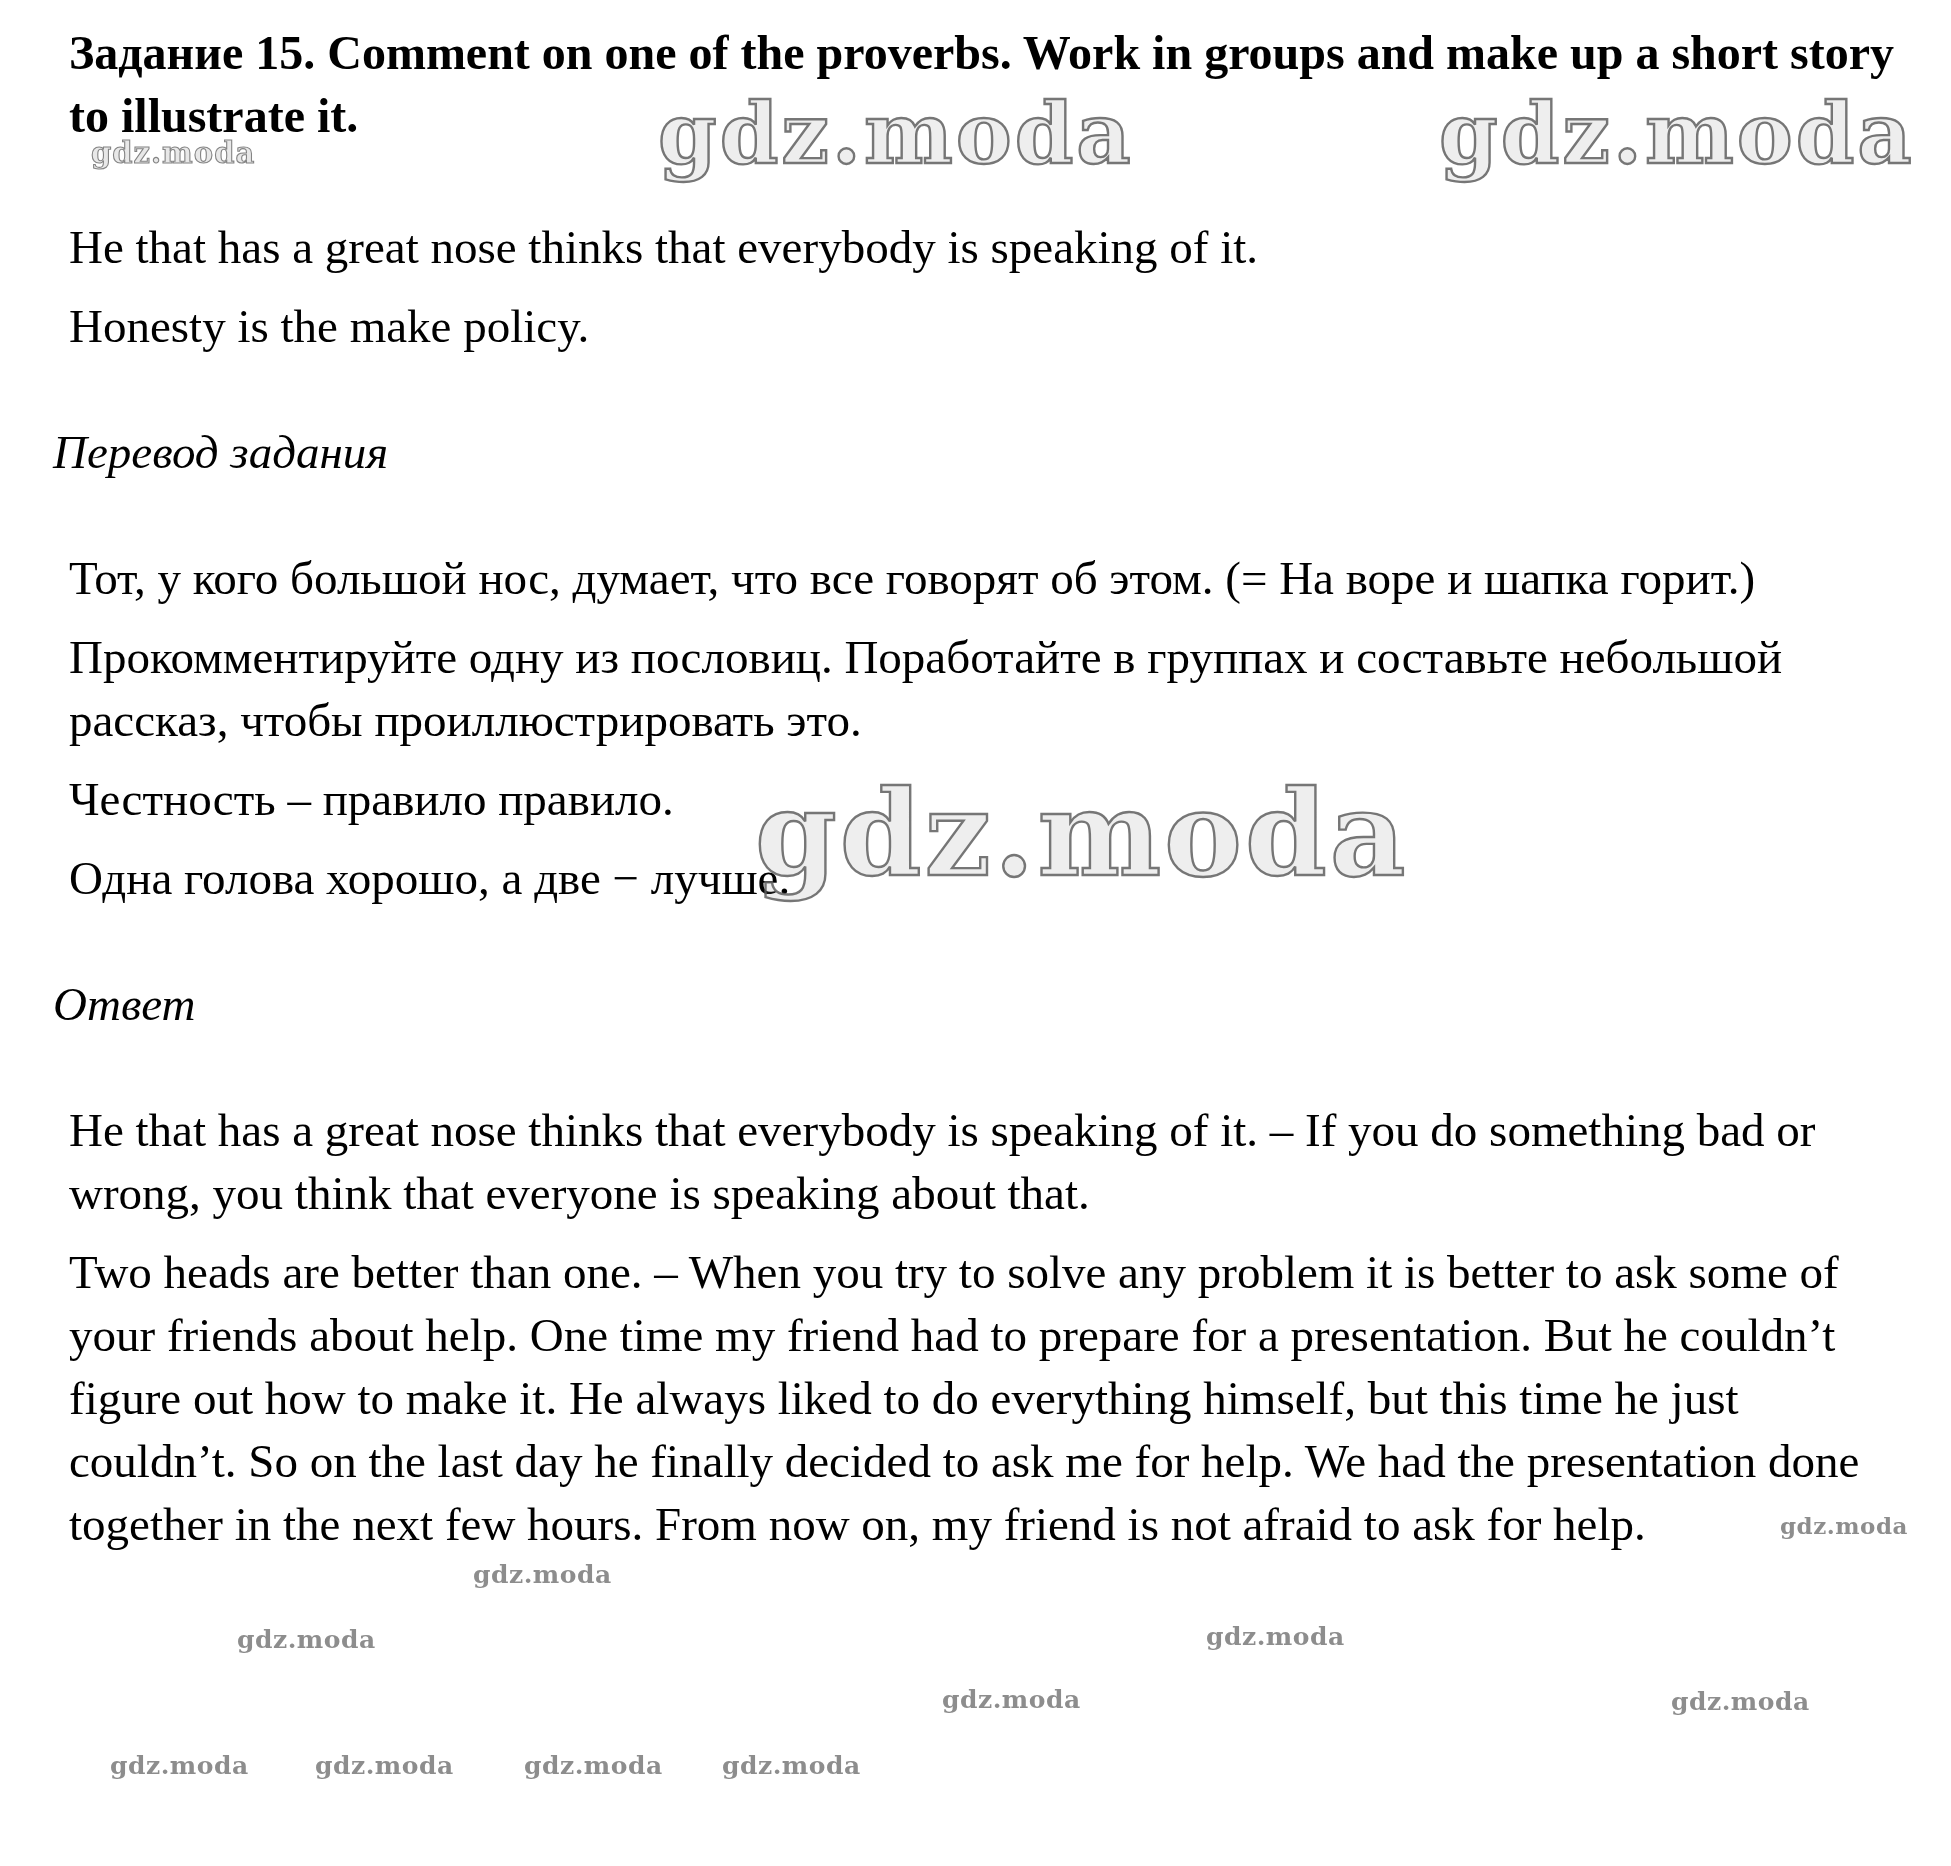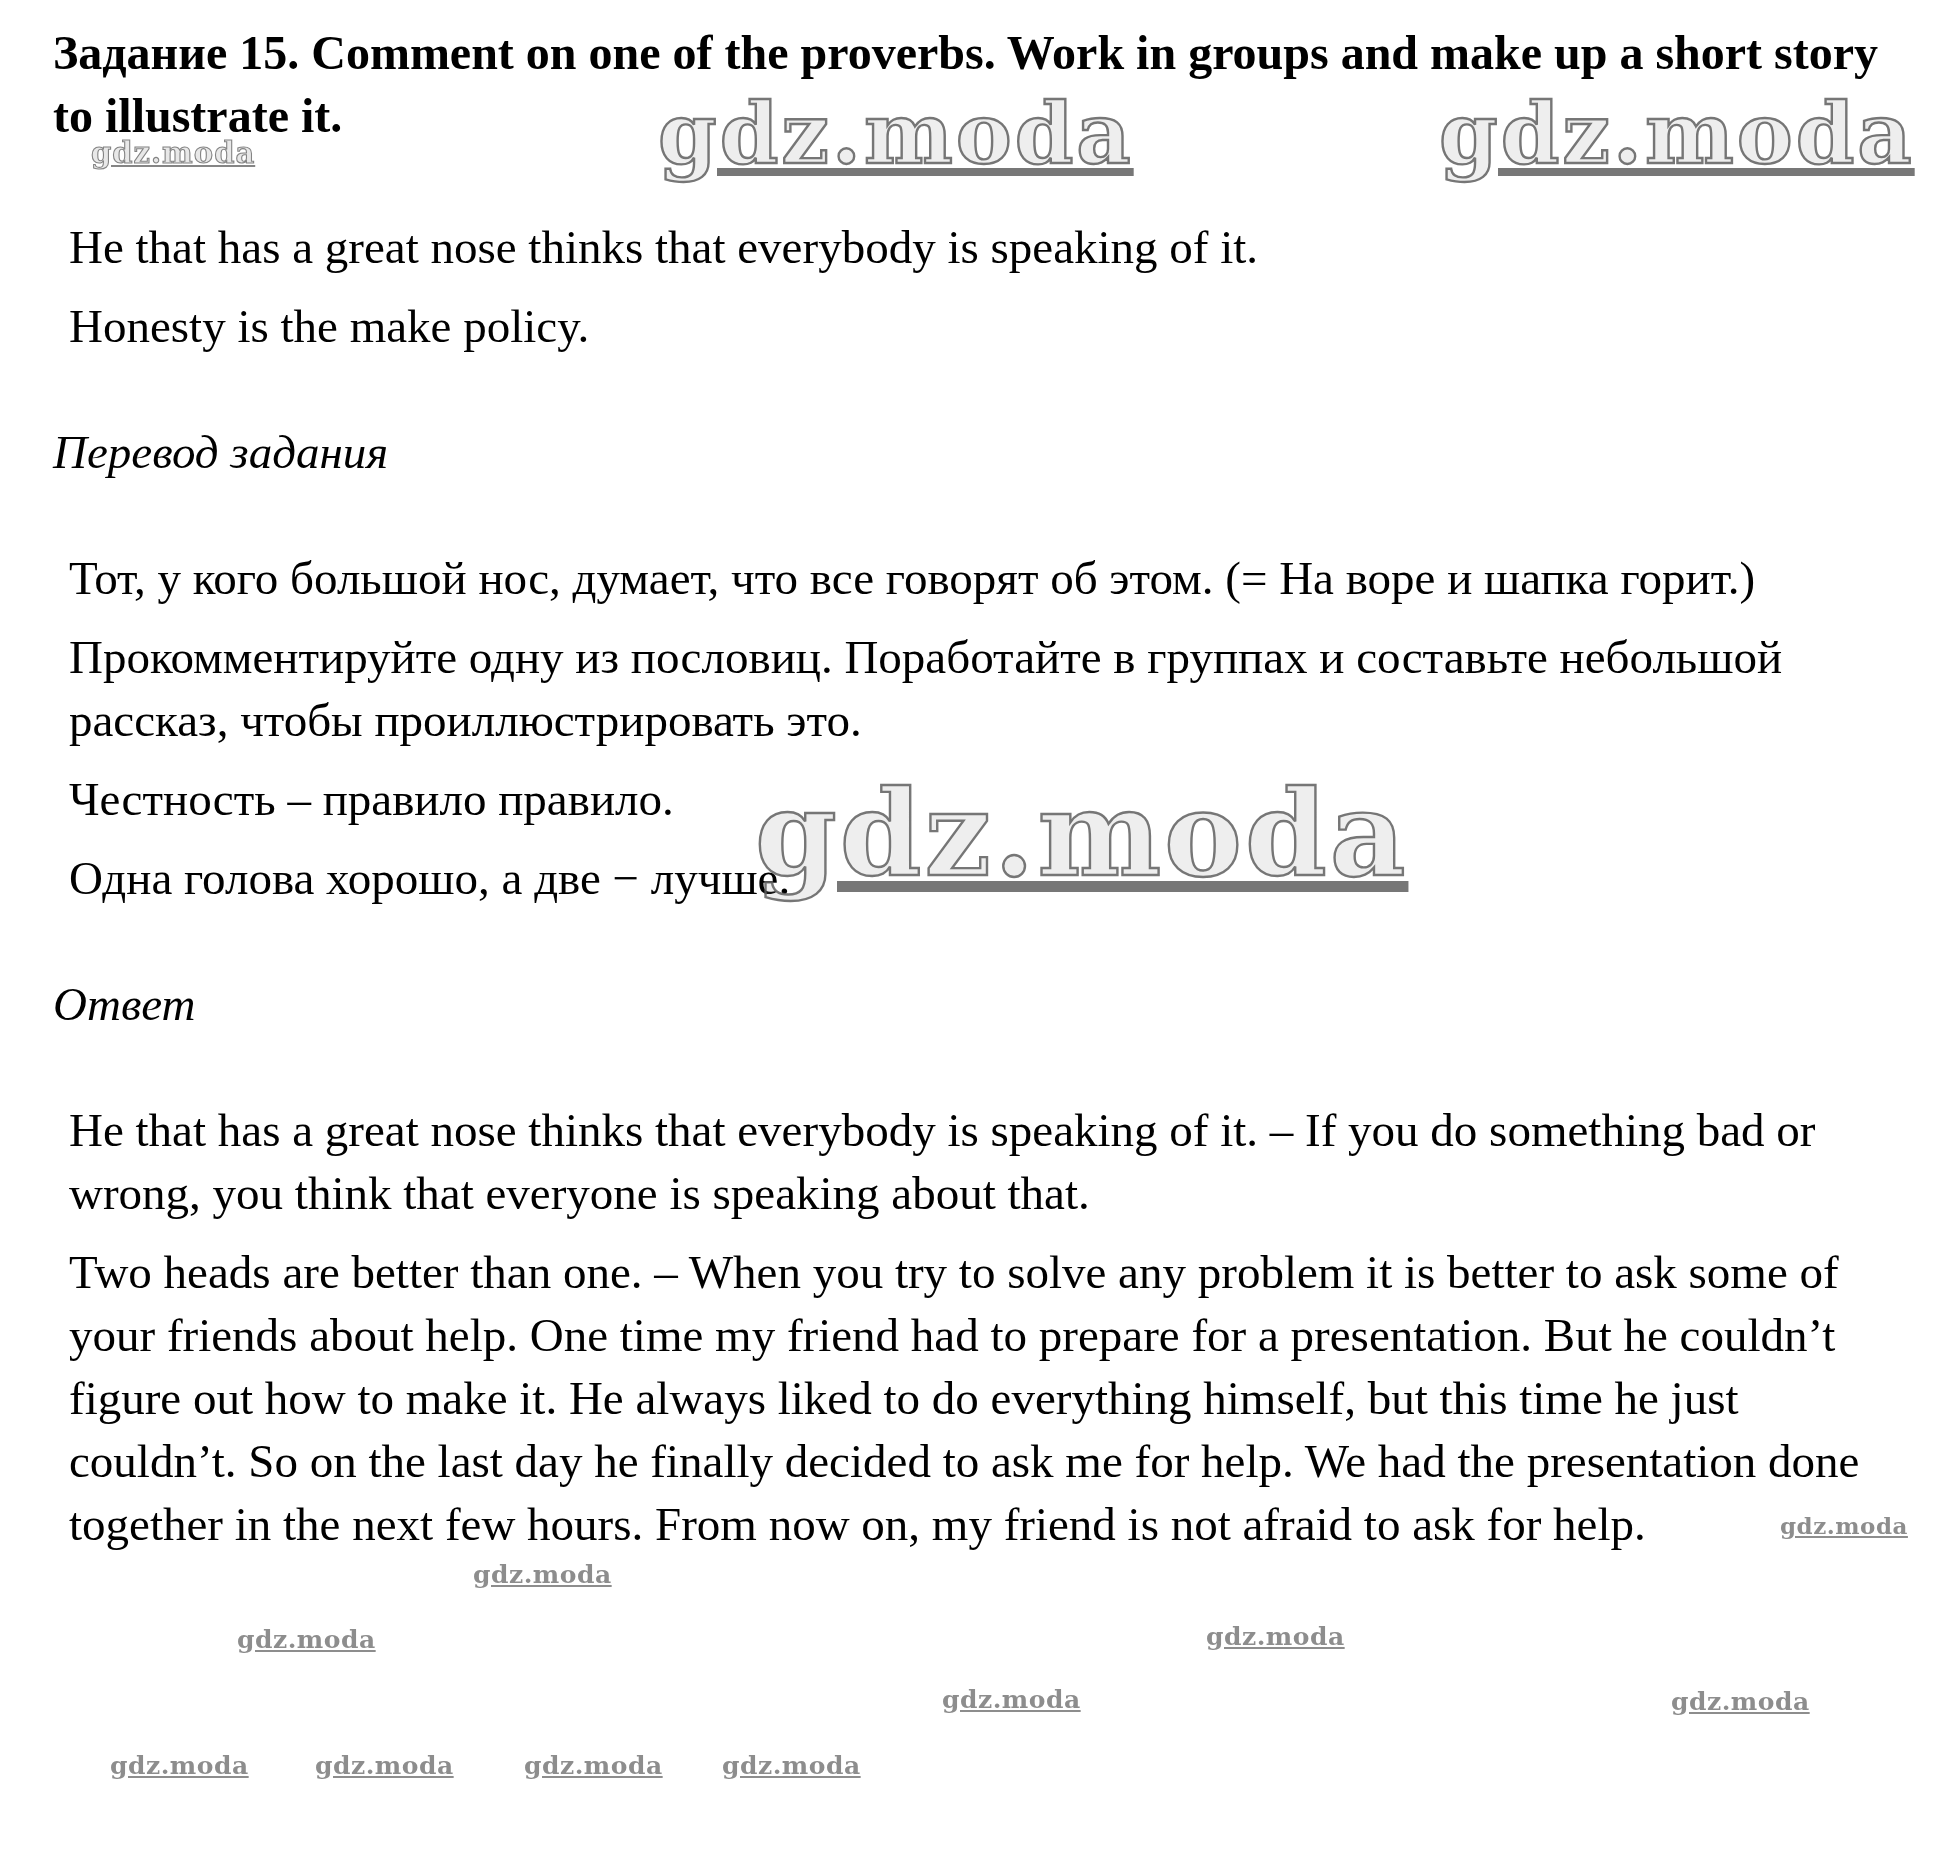--- a/index.html
+++ b/index.html
@@ -15,41 +15,40 @@
   .content {
     position: absolute;
     left: 53px;
     top: 21px;
     width: 1859px;
   }
   .task-heading {
     font-size: 48px;
     font-weight: bold;
     line-height: 63px;
-    margin: 0 0 69px 0;
+    margin: 0 0 69px 16px;
   }
   .text-block { margin: 0 0 63px 0; }
   .text-block p {
     margin: 16px;
     font-size: 47px;
     line-height: 63px;
   }
   .section-heading {
     font-size: 47px;
     font-style: italic;
     line-height: 63px;
     margin: 0 0 63px 0;
   }
   
   .wm {
     position: absolute;
     font-family: "DejaVu Serif", serif;
     white-space: nowrap;
     pointer-events: none;
-    text-decoration: underline;
   }
   .wm-lg {
     font-weight: 700;
     letter-spacing: 2.9px;
     color: #9a9a9a;
     -webkit-text-fill-color: rgba(140,140,140,0.15);
     -webkit-text-stroke: 2.4px rgba(95,95,95,0.85);
   }
   .wm-outline {
     font-weight: 700;

